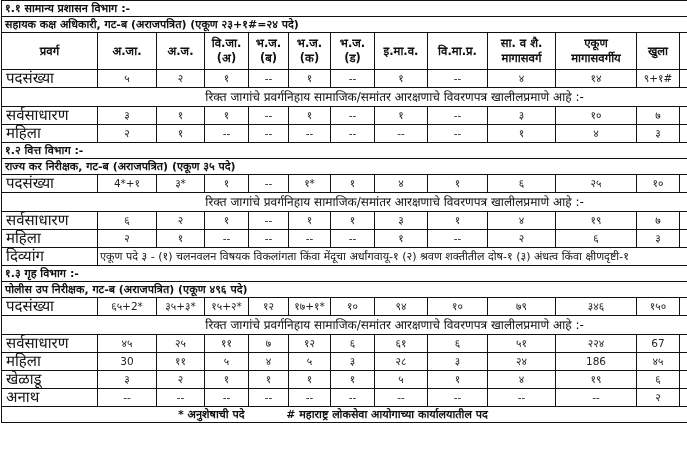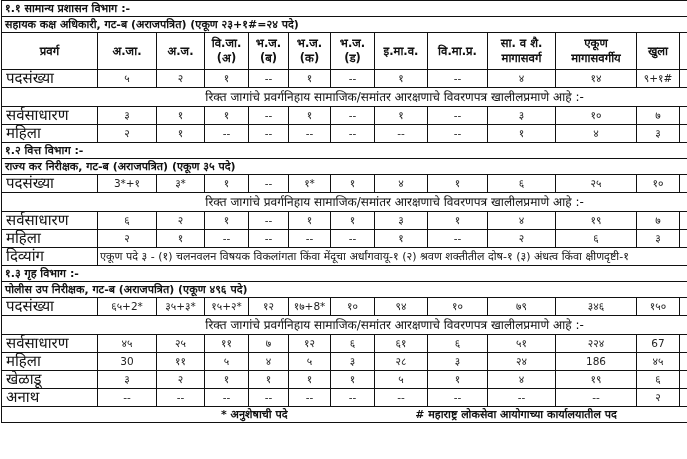--- a/index.html
+++ b/index.html
@@ -9,21 +9,21 @@
   th { font-weight:bold; font-size:11.5px; }
   .sec { text-align:left; font-weight:bold; padding-left:3px; height:15px; font-size:11px; }
   .post { text-align:left; font-weight:bold; padding-left:3px; height:15px; font-size:11px; }
   .hdr th { height:36px; white-space:normal; line-height:15px; }
   .row td { height:17px; }
   .lbl { text-align:left !important; padding-left:4px; font-size:15px; }
   .note { font-size:12px; height:18px; padding-left:60px; text-align:center; }
   .divy { text-align:left; padding-left:2px; font-size:11px; }
   .num { font-size:10.5px; color:#222; }
   .foot { font-weight:bold; font-size:11px; height:15px; text-align:left; padding-left:176px; }
-  .foot span { display:inline-block;margin-left:43px; }
+  .foot span { display:inline-block; }
 </style>
 </head>
 <body>
 
 <table>
   <colgroup>
     <col style="width:96px">
       <col style="width:59px">
       <col style="width:48px">
       <col style="width:44px">
@@ -110,21 +110,21 @@
   </tr>
 
   <tr>
         <td colspan="13" class="sec">१.२ वित्त विभाग :-</td>
       </tr>
   <tr>
         <td colspan="13" class="post">राज्य कर निरीक्षक, गट-ब (अराजपत्रित) (एकूण ३५ पदे)</td>
       </tr>
   <tr class="row">
     <td class="lbl">पदसंख्या</td>
-    <td class="num">3*+१</td>
+    <td class="num">4*+१</td>
     <td class="num">३*</td>
     <td class="num">१</td>
     <td class="num">--</td>
     <td class="num">१*</td>
     <td class="num">१</td>
     <td class="num">४</td>
     <td class="num">१</td>
     <td class="num">६</td>
     <td class="num">२५</td>
     <td class="num">१०</td>
@@ -173,21 +173,21 @@
       </tr>
   <tr>
         <td colspan="13" class="post">पोलीस उप निरीक्षक, गट-ब (अराजपत्रित) (एकूण ४९६ पदे)</td>
       </tr>
   <tr class="row">
     <td class="lbl">पदसंख्या</td>
     <td class="num">६५+2*</td>
     <td class="num">३५+३*</td>
     <td class="num">१५+२*</td>
     <td class="num">१२</td>
-    <td class="num">१७+8*</td>
+    <td class="num">१७+१*</td>
     <td class="num">१०</td>
     <td class="num">९४</td>
     <td class="num">१०</td>
     <td class="num">७९</td>
     <td class="num">३४६</td>
     <td class="num">१५०</td>
     <td class="num">४९६</td>
   </tr>
   <tr>
         <td colspan="13" class="note">रिक्त जागांचे प्रवर्गनिहाय सामाजिक/समांतर आरक्षणाचे विवरणपत्र खालीलप्रमाणे आहे :-</td>

